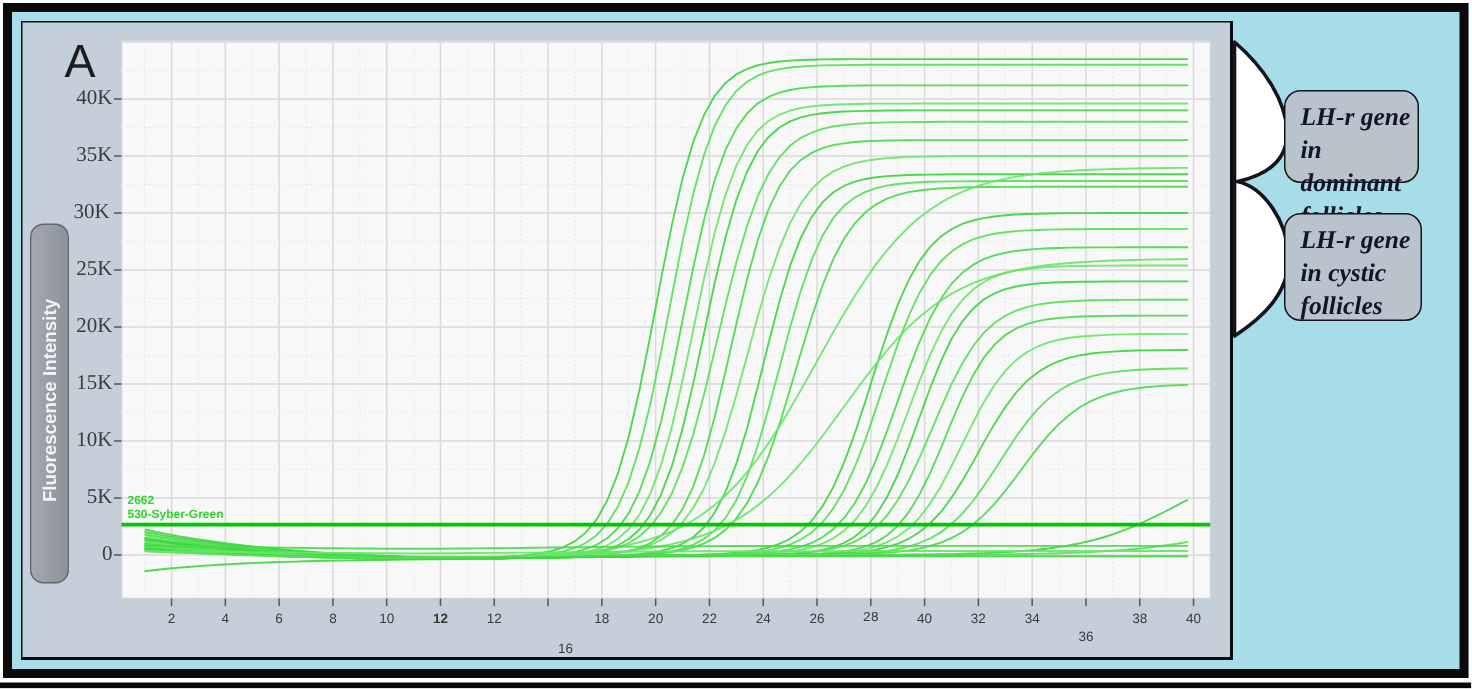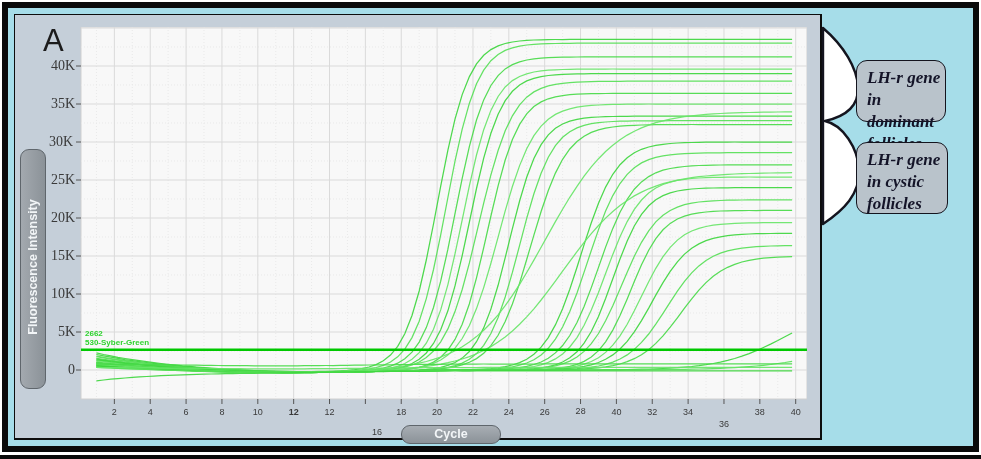--- a/index.html
+++ b/index.html
@@ -205,21 +205,20 @@
           <div class="xlab" style="left: 734.84px; top: 392px;">38</div>
           <div class="xlab" style="left: 770.7px; top: 392px;">40</div>
         </div>
 
       <div class="thr-text" style="left:70px;top:315px;">2662</div>
       <div class="thr-text" style="left:70px;top:324px;">530-Syber-Green</div>
 
       <div id="fluor-tab">
         <span>Fluorescence Intensity</span>
       </div>
-      <div id="cycle-tab">Cycle</div>
     </div>
 
     <svg id="callout-tails" width="58" height="216" viewBox="0 0 58 216">
       <path d="M13,10 C34,28 47,50 48,69 C49,90 33,99 15,103 C33,107 48,130 49,152 C50,176 34,192 13,206 L13,10 Z" fill="#ffffff" stroke="#14141e" stroke-width="2.4" stroke-linejoin="round"></path>
     </svg>
 
     <div id="callout-dominant" class="callout">LH-r gene
 in dominant
 follicles</div>
     <div id="callout-cystic" class="callout">LH-r gene

